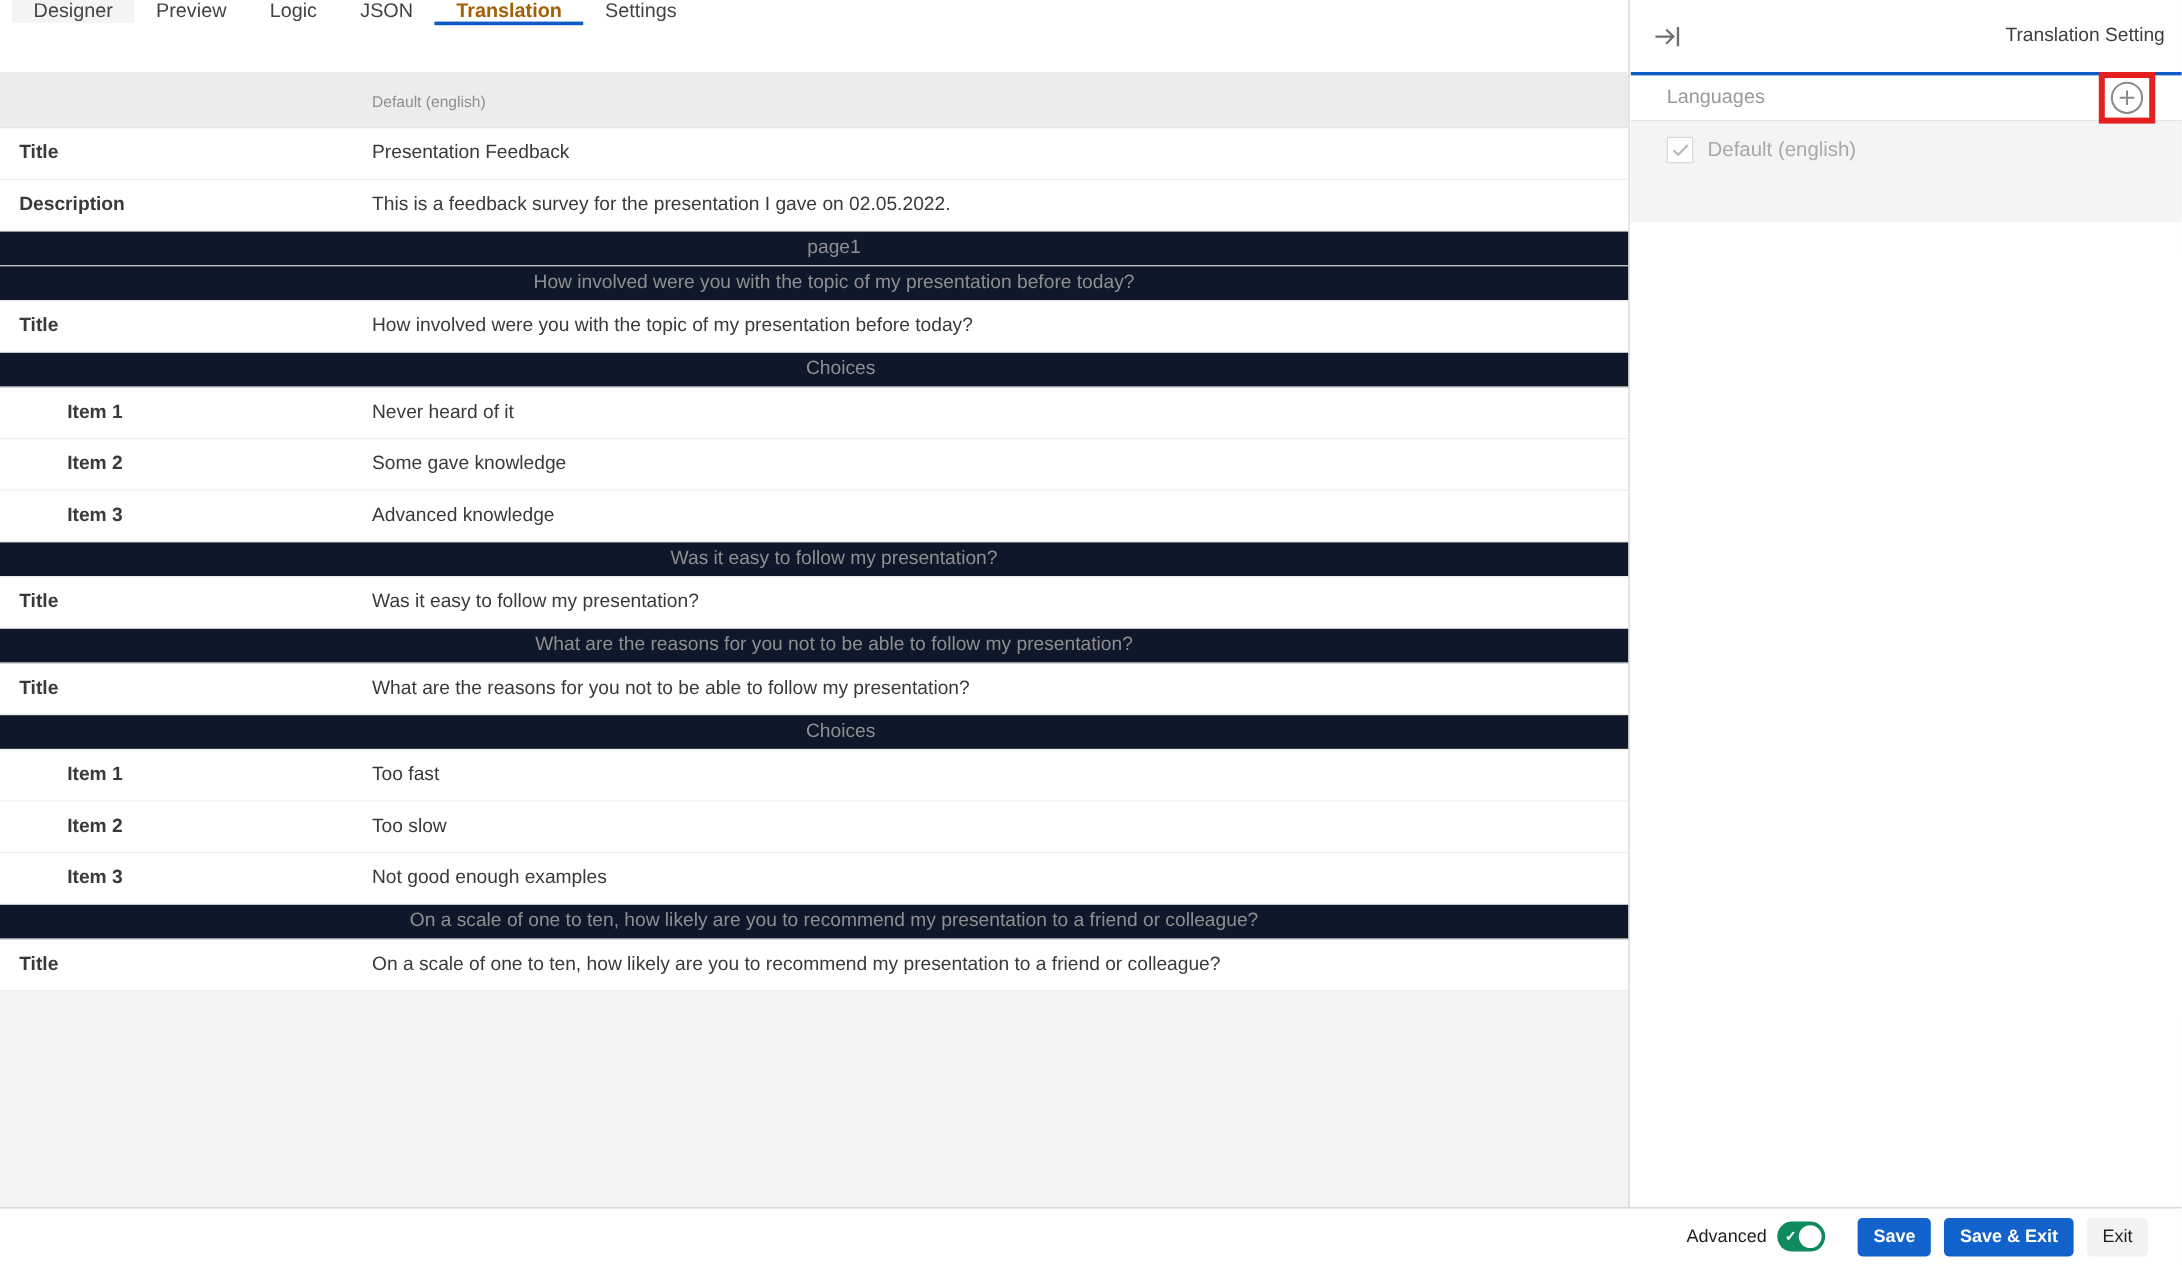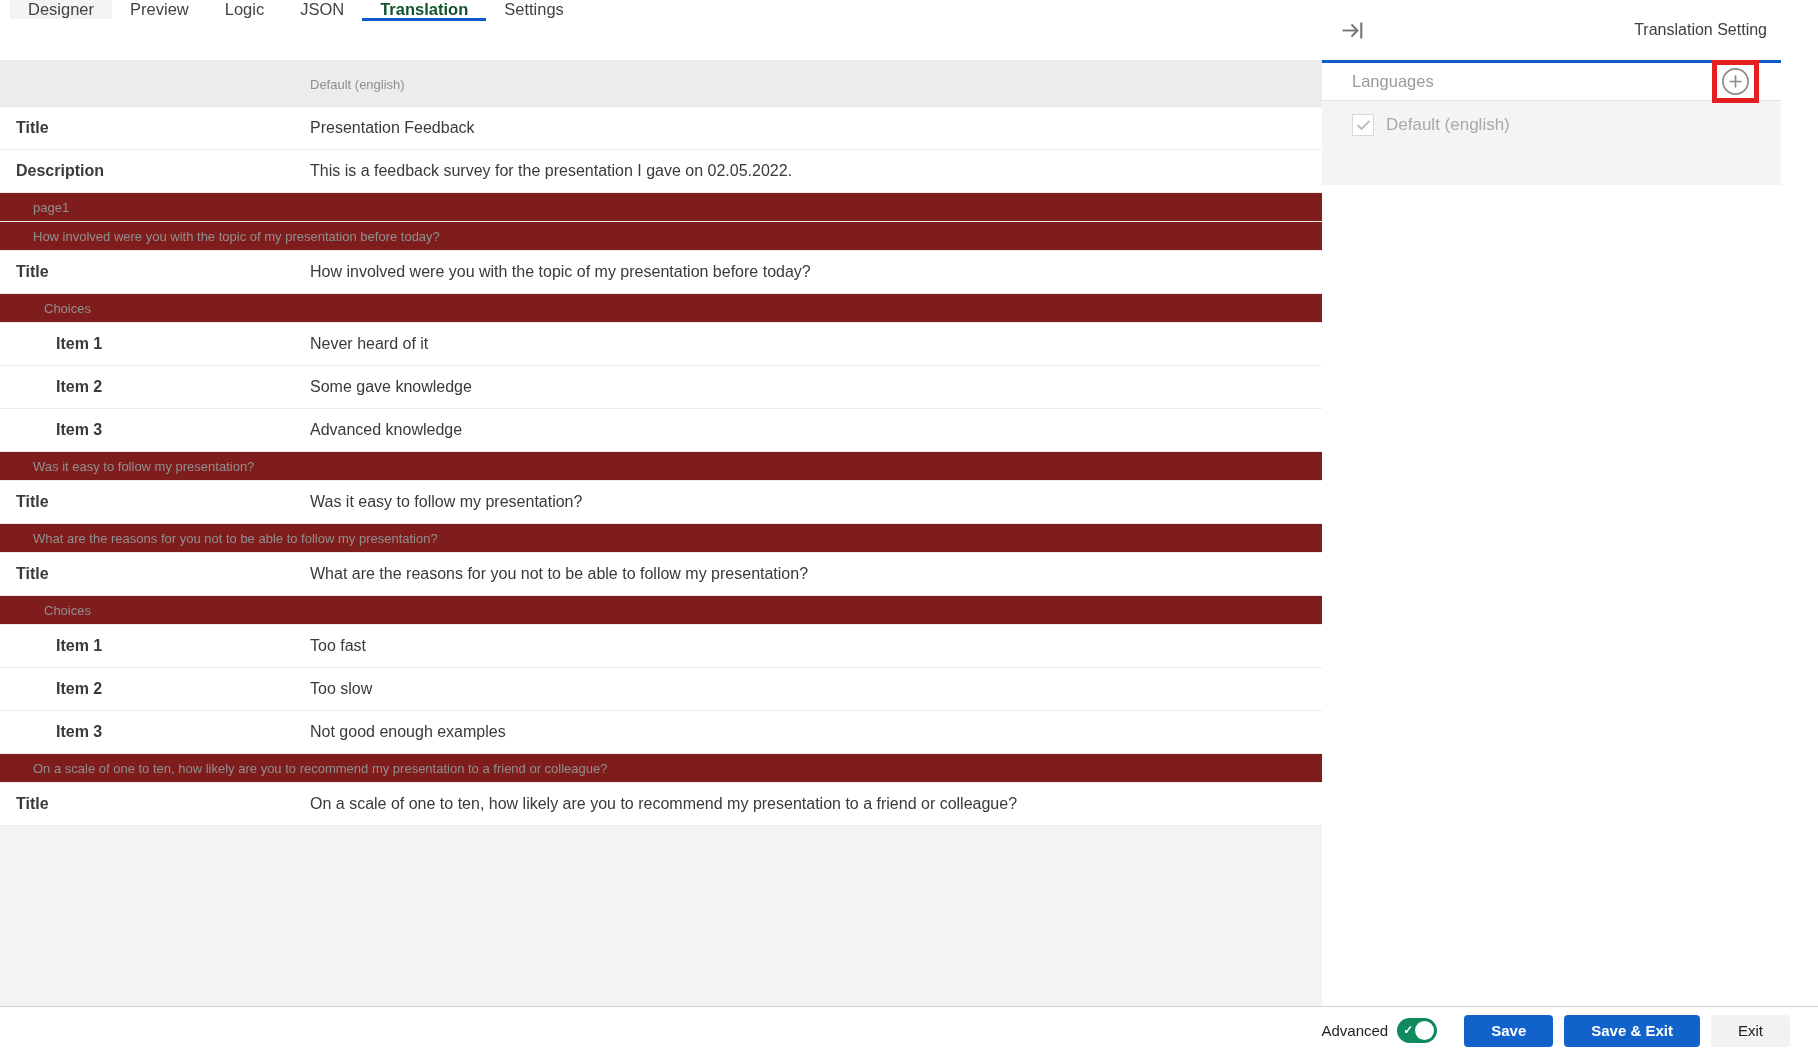--- a/index.html
+++ b/index.html
@@ -26,21 +26,21 @@
   .topbar{
     height:62px;background:#fff;border-bottom:2px solid #ececec;
     display:flex;align-items:flex-start;padding-left:10px;
   }
   .tabs{display:flex;align-items:stretch;}
   .tab{
     display:flex;align-items:center;padding:0 18px;
     font-size:16.5px;color:#434343;position:relative;cursor:pointer;white-space:nowrap;
   }
   .tab.muted{background:#f4f4f4;}
-  .tab.active{font-weight:bold;color:#14532d;}
+  .tab.active{font-weight:bold;color:#a16207;}
   .tab.active::after{
     content:"";position:absolute;left:0;right:0;bottom:-2px;height:3px;background:var(--accent);
   }
   .topbar-right{margin-left:auto;display:flex;align-items:center;gap:27px;padding-right:40px;}
   .used-strings{font-size:16px;color:#3f3f3f;white-space:nowrap;cursor:pointer;}
   .vdivider{width:1px;height:28px;background:#dcdcdc;}
   .icon-btn{display:flex;align-items:center;justify-content:center;cursor:pointer;background:none;border:none;padding:0;}
   .icon-btn svg{display:block;}
 
   
@@ -49,26 +49,26 @@
   .row.colheader{height:45px;background:#ececec;border-bottom:1px solid #e2e2e2;}
   .row.colheader .spacer{width:310px;flex:none;}
   .row.colheader .head-text{font-size:13px;color:#8f8f8f;}
   .row.field{height:43px;background:#fff;}
   .row.field .cell-label{
     width:310px;flex:none;padding-left:16px;
     font-weight:bold;font-size:16px;color:#3a3a3a;white-space:nowrap;
   }
   .row.field.indent .cell-label{padding-left:56px;}
   .row.field .cell-value{flex:1;font-size:16px;color:#3a3a3a;padding-right:24px;white-space:nowrap;overflow:hidden;}
-  .row.section{height:29px;background:#7f1d1d;padding-left:33px;font-size:13px;color:#8f8f8f;white-space:nowrap;}
+  .row.section{height:29px;background:#0f172a;padding-left:33px;font-size:16px;color:#8f8f8f;white-space:nowrap;justify-content:center;}
   .row.section.indent{padding-left:44px;}
 
   
   .panel{
-    position:absolute;left:1322px;top:0;width:459px;height:1006px;background:#fff;
+    position:absolute;left:1359px;top:0;width:459px;height:1006px;background:#fff;
   }
   .panel-header{height:60px;display:flex;align-items:center;padding:0 14px 0 18px;}
   .panel-title{margin-left:auto;font-size:16px;color:#404040;}
   .panel-accent-line{height:3px;background:var(--accent);}
   .lang-header{
     height:38px;display:flex;align-items:center;
     padding-left:30px;padding-right:22px;border-bottom:1px solid #e3e3e3;background:#fff;
   }
   .lang-title{font-size:16.5px;color:#9a9a9a;}
   .red-box{
@@ -95,21 +95,21 @@
     width:40px;height:25px;border-radius:13px;background:var(--toggle_green);
     position:relative;margin-right:16px;cursor:pointer;flex:none;
   }
   .toggle .tick{
     position:absolute;left:6px;top:4px;color:#fff;font-size:12px;font-weight:bold;line-height:17px;
   }
   .toggle .knob{
     position:absolute;right:3px;top:3px;width:19px;height:19px;border-radius:50%;background:#fff;
   }
   .btn{
-    height:32px;padding:0 27px;border:none;border-radius:4px;
+    height:32px;padding:0 13px;border:none;border-radius:4px;
     font-family:"Liberation Sans",sans-serif;font-size:15px;font-weight:bold;
     cursor:pointer;margin-left:11px;white-space:nowrap;
   }
   .btn.primary{background:var(--button_blue);color:#fff;}
   .btn.plain{background:#f2f2f2;color:#1f1f1f;font-weight:normal;}
 </style>
 </head>
 <body>
 
 <div class="app">

